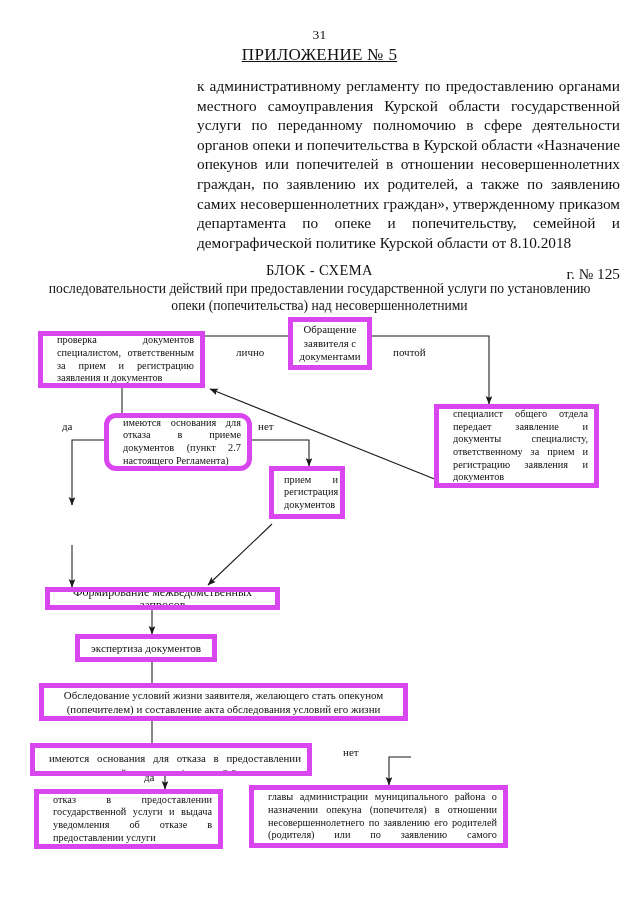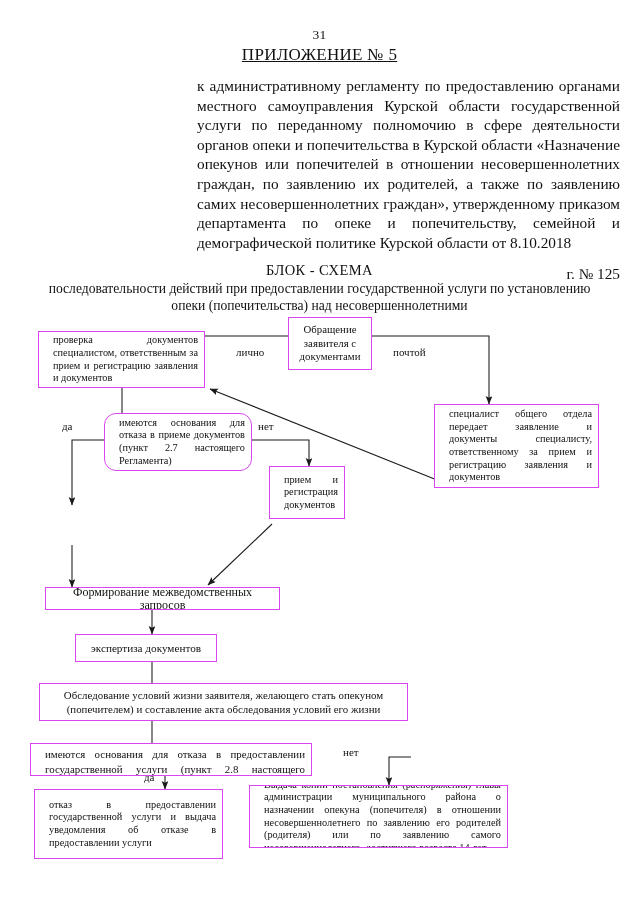--- a/index.html
+++ b/index.html
@@ -90,21 +90,21 @@
     left: 0;
     top: 0;
     width: 639px;
     height: 905px;
     overflow: visible;
   }
 
   .node {
     position: absolute;
     box-sizing: border-box;
-    border: 1px solid #d946ef;
+    border: 5px solid #d946ef;
     background: #ffffff;
     display: flex;
     align-items: center;
     justify-content: center;
     font-size: 10.3px;
     line-height: 12.6px;
     padding: 3px 6px;
     overflow: hidden;
   }
   .node .txt {
@@ -213,21 +213,21 @@
     </div>
 
     <div class="node ctr" style="left:39px; top:683px; width:369px; height:38px; font-size:10.9px; line-height:14px;">
       <span class="txt">Обследование условий жизни заявителя, желающего стать опекуном (попечителем) и составление акта обследования условий его жизни</span>
     </div>
 
     <div class="node just" style="left:30px; top:743px; width:282px; height:33px; font-size:10.9px; line-height:14.5px; align-items:flex-start; padding-top:3px;">
       <span class="txt">имеются основания для отказа в предоставлении государственной услуги (пункт 2.8 настоящего Регламента)</span>
     </div>
 
-    <div class="node just" style="left:34px; top:789px; width:189px; height:70px;">
+    <div class="node just" style="left:34px; top:789px; width:189px; height:60px;">
       <span class="txt">отказ в предоставлении государственной услуги и выдача уведомления об отказе в предоставлении услуги</span>
     </div>
 
     <div class="node just" style="left:249px; top:785px; width:259px; height:63px;">
       <span class="txt">Выдача копии постановления (распоряжения) главы администрации муниципального района о назначении опекуна (попечителя) в отношении несовершеннолетнего по заявлению его родителей (родителя) или по заявлению самого несовершеннолетнего, достигшего возраста 14 лет</span>
     </div>
 
     <div class="edge-label" style="left:236px; top:346px;">лично</div>
     <div class="edge-label" style="left:393px; top:346px;">почтой</div>
     <div class="edge-label" style="left:62px; top:420px;">да</div>

